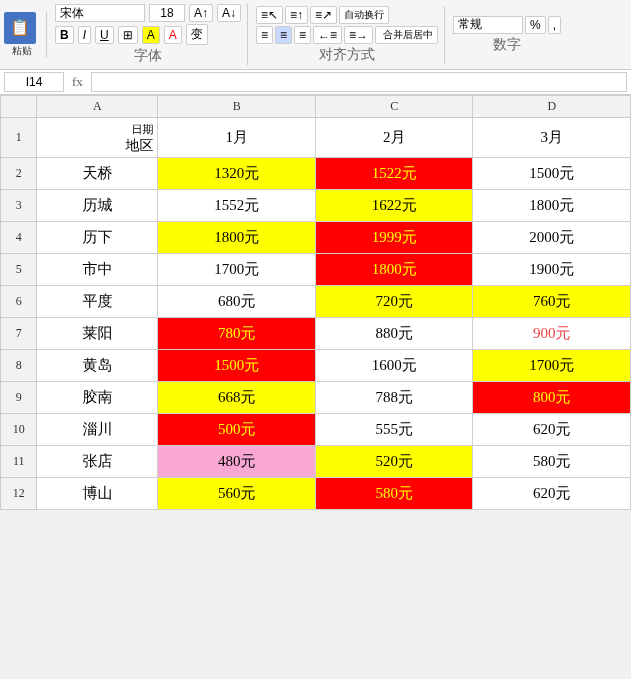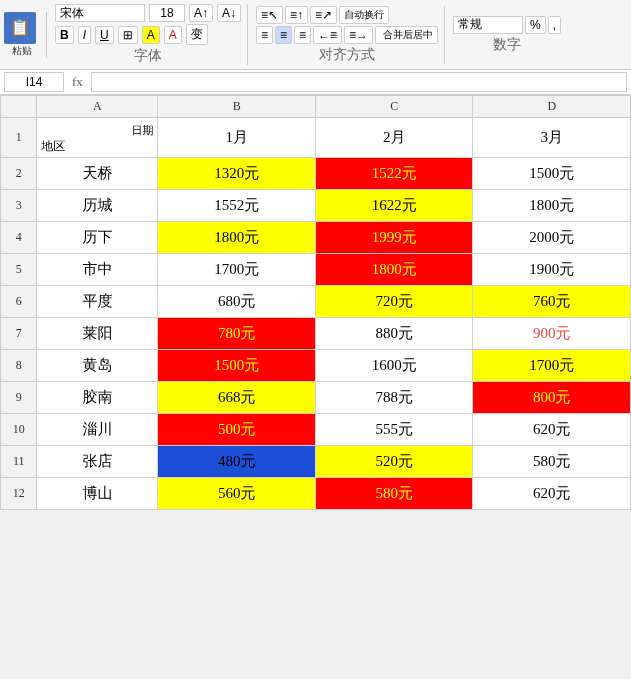--- a/index.html
+++ b/index.html
@@ -189,22 +189,23 @@
       vertical-align: bottom;
       text-align: left;
       padding: 2px 4px;
     }
     .header-a .date-label {
       font-size: 11px;
       display: block;
       text-align: right;
     }
     .header-a .region-label {
-      font-size: 12px;
+      font-size: 14px;
       display: block;
+      text-align: right;
     }
   </style>
 </head>
 <body>
 
 <div class="toolbar-area">
 
   <div class="toolbar-row">
 
     <div class="paste-area">
@@ -350,21 +351,21 @@
         <tr>
           <td class="row-num">10</td>
           <td class="data-cell cell-white">淄川</td>
           <td class="data-cell" style="background-color: rgb(255, 0, 0); color: rgb(255, 255, 0);">500元</td>
           <td class="data-cell" style="background-color: rgb(255, 255, 255); color: rgb(0, 0, 0);">555元</td>
           <td class="data-cell" style="background-color: rgb(255, 255, 255); color: rgb(0, 0, 0);">620元</td>
         </tr>
         <tr>
           <td class="row-num">11</td>
           <td class="data-cell cell-white">张店</td>
-          <td class="data-cell" style="background-color: #1d4ed8; color: rgb(0, 0, 0);">480元</td>
+          <td class="data-cell" style="background-color: #f9a8d4; color: rgb(0, 0, 0);">480元</td>
           <td class="data-cell" style="background-color: rgb(255, 255, 0); color: rgb(0, 0, 0);">520元</td>
           <td class="data-cell" style="background-color: rgb(255, 255, 255); color: rgb(0, 0, 0);">580元</td>
         </tr>
         <tr>
           <td class="row-num">12</td>
           <td class="data-cell cell-white">博山</td>
           <td class="data-cell" style="background-color: rgb(255, 255, 0); color: rgb(0, 0, 0);">560元</td>
           <td class="data-cell" style="background-color: rgb(255, 0, 0); color: rgb(255, 255, 0);">580元</td>
           <td class="data-cell" style="background-color: rgb(255, 255, 255); color: rgb(0, 0, 0);">620元</td>
         </tr>

